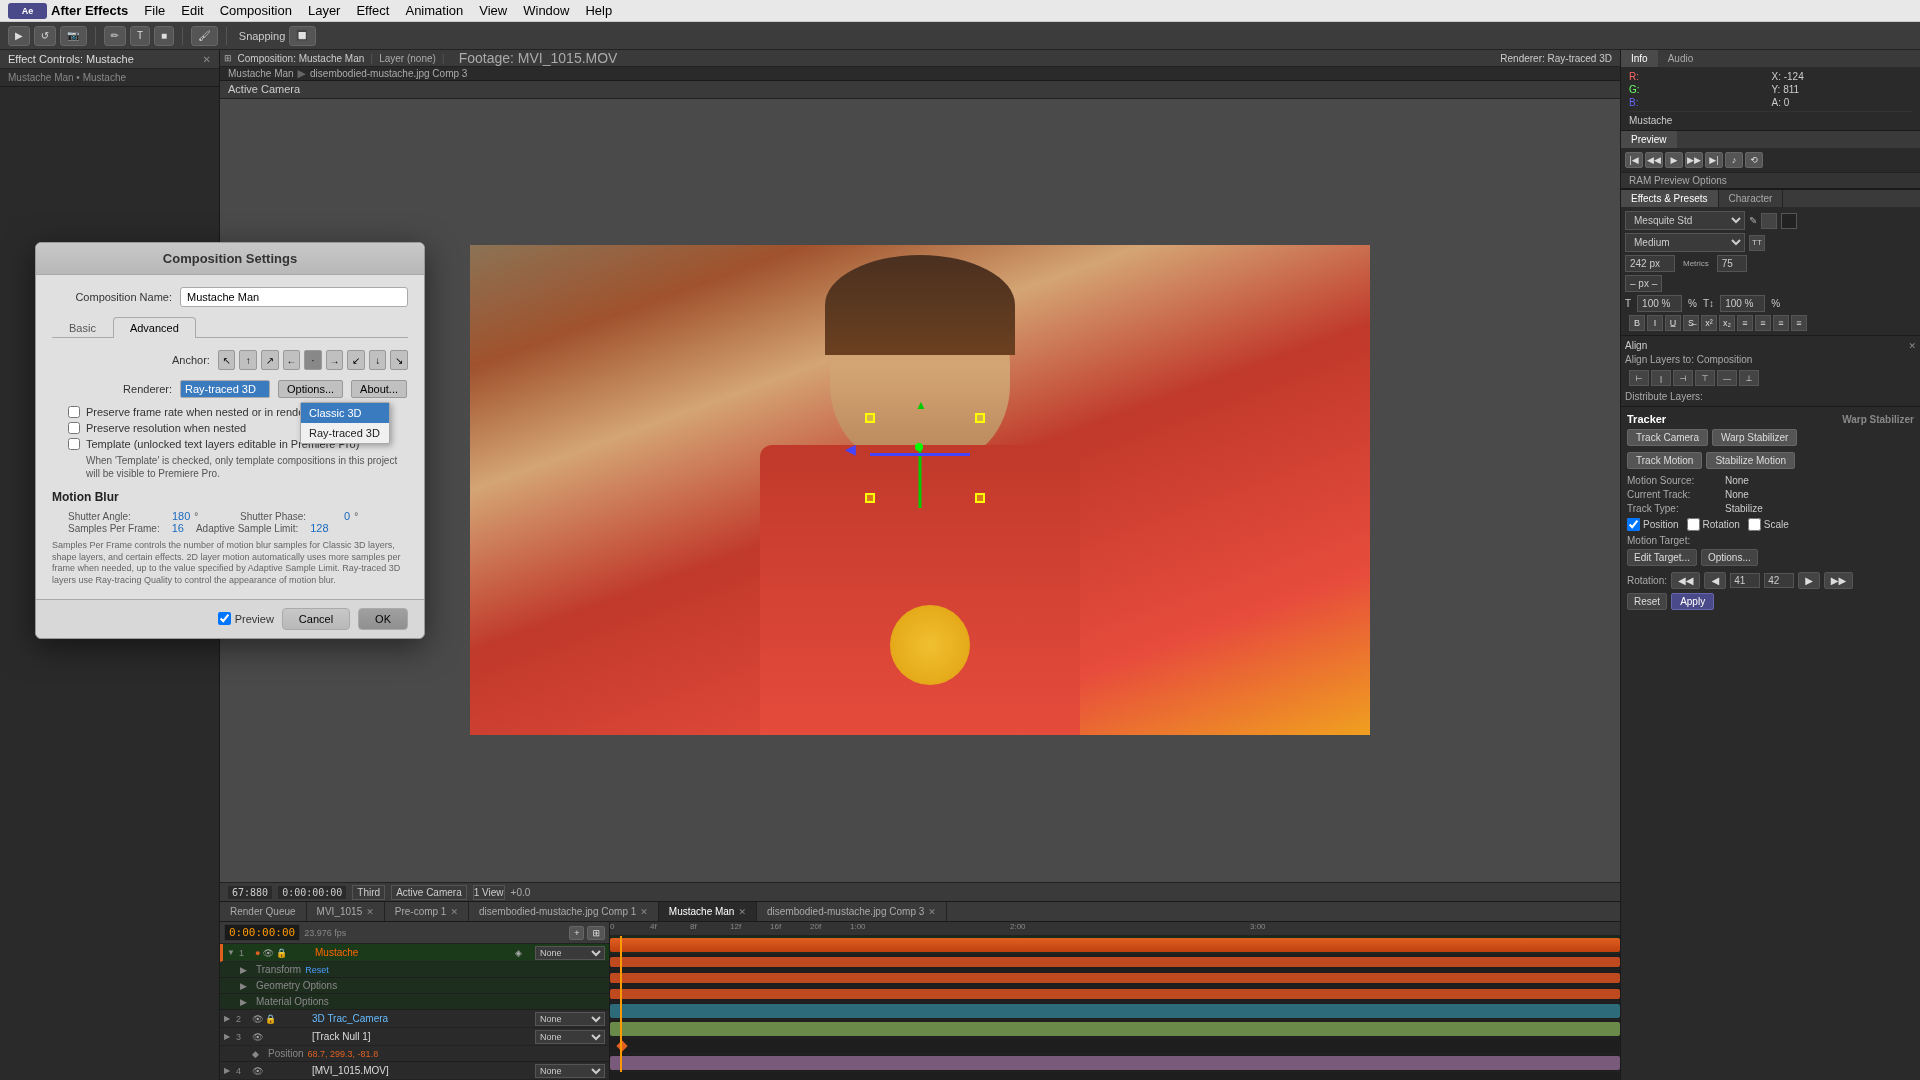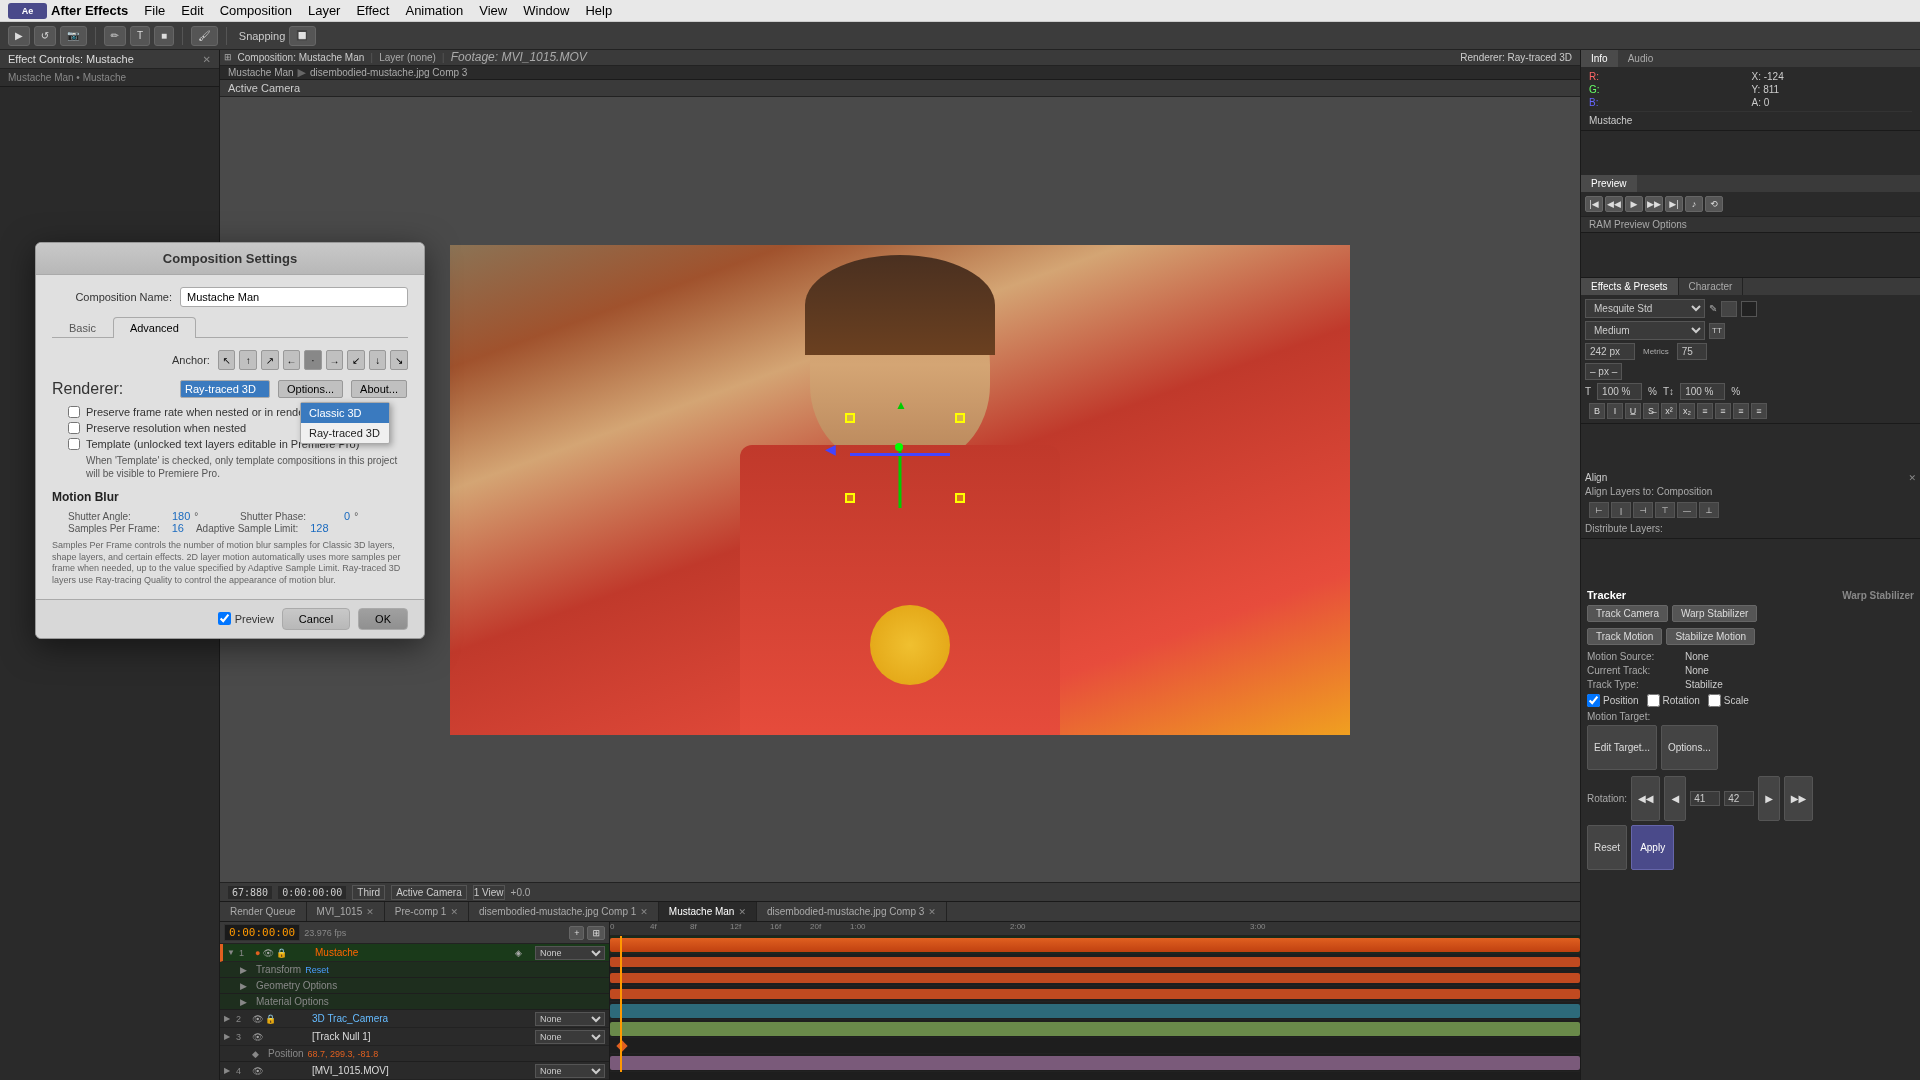--- a/index.html
+++ b/index.html
@@ -26,21 +26,21 @@
     .panel-title { font-size: 11px; color: #ddd; }
     .panel-subtitle { font-size: 10px; color: #aaa; }
 
     
     #center-area { flex: 1; display: flex; flex-direction: column; }
     #viewer-toolbar { height: 22px; background: #3a3a3a; display: flex; align-items: center; padding: 0 8px; gap: 6px; font-size: 10px; color: #ccc; border-bottom: 1px solid #222; }
     .viewer-label { color: #aaa; font-size: 10px; }
     #viewer-canvas { width: 100%; height: calc(100% - 22px); background: #4a4a4a; position: relative; display: flex; align-items: center; justify-content: center; overflow: hidden; }
 
     
-    #right-panel { width: 340px; background: #2a2a2a; border-left: 1px solid #1a1a1a; display: flex; flex-direction: column; overflow: hidden; gap: 44px; }
+    #right-panel { width: 300px; background: #2a2a2a; border-left: 1px solid #1a1a1a; display: flex; flex-direction: column; overflow: hidden; }
     .right-tabs { display: flex; background: #3a3a3a; }
     .right-tab { padding: 3px 10px; font-size: 10px; color: #aaa; cursor: pointer; }
     .right-tab.active { color: #fff; background: #4a4a4a; }
     .preview-controls { display: flex; align-items: center; gap: 2px; padding: 4px; }
     .prev-btn { background: #555; border: 1px solid #666; border-radius: 2px; color: #ddd; width: 18px; height: 16px; display: flex; align-items: center; justify-content: center; font-size: 9px; cursor: pointer; }
     .ram-preview-label { font-size: 10px; color: #aaa; padding: 2px 8px; background: #333; border-top: 1px solid #222; }
 
     
     .effects-panel { border-top: 1px solid #1a1a1a; }
     .effects-tabs { display: flex; background: #3a3a3a; }
@@ -54,21 +54,21 @@
     .align-row { display: flex; gap: 2px; padding: 2px 4px; }
     .align-btn { background: #444; border: 1px solid #555; color: #ddd; width: 20px; height: 16px; font-size: 8px; display: flex; align-items: center; justify-content: center; cursor: pointer; }
 
     
     .tracker-panel { padding: 6px; font-size: 10px; }
     .tracker-title { font-size: 11px; color: #fff; font-weight: bold; margin-bottom: 0; }
     .tracker-row { display: flex; align-items: center; gap: 8px; margin-bottom: 3px; }
     .tracker-label { color: #aaa; width: 90px; }
     .tracker-value { color: #ccc; }
     .tracker-btn { background: #555; border: 1px solid #666; border-radius: 2px; color: #ddd; padding: 2px 8px; font-size: 10px; cursor: pointer; }
-    .tracker-control-btn { background: #444; border: 1px solid #555; border-radius: 2px; color: #ddd; padding: 16px 6px; font-size: 10px; cursor: pointer; }
+    .tracker-control-btn { background: #444; border: 1px solid #555; border-radius: 2px; color: #ddd; padding: 2px 6px; font-size: 10px; cursor: pointer; }
     .tracker-num-input { background: #3a3a3a; border: 1px solid #555; color: #ccc; width: 30px; padding: 1px 3px; font-size: 10px; }
 
     
     #timeline-area { height: 210px; background: #2a2a2a; border-top: 1px solid #1a1a1a; position: relative; }
     #timeline-tabs { height: 20px; background: #3a3a3a; display: flex; align-items: center; border-bottom: 1px solid #1a1a1a; overflow-x: auto; }
     .timeline-tab { padding: 2px 10px; font-size: 10px; color: #aaa; cursor: pointer; border-right: 1px solid #222; white-space: nowrap; height: 100%; display: flex; align-items: center; gap: 4px; }
     .timeline-tab.active { background: #2a2a2a; color: #fff; }
     .timeline-close { color: #888; font-size: 9px; }
     #timeline-content { height: calc(100% - 20px); display: flex; }
     #layer-panel { width: 390px; background: #2a2a2a; border-right: 1px solid #1a1a1a; overflow: hidden; }
@@ -103,21 +103,21 @@
     .comp-name-row { display: flex; align-items: center; gap: 8px; margin-bottom: 10px; }
     .comp-name-label { width: 120px; text-align: right; font-size: 11px; color: #333; }
     .comp-name-input { flex: 1; padding: 3px 6px; border: 1px solid #aaa; border-radius: 3px; font-size: 11px; background: white; }
     .dialog-tabs { display: flex; margin-bottom: 12px; border-bottom: 1px solid #aaa; }
     .dialog-tab { padding: 4px 16px; font-size: 11px; cursor: pointer; color: #555; border: 1px solid transparent; border-bottom: none; margin-bottom: -1px; border-radius: 4px 4px 0 0; }
     .dialog-tab.active { background: #e0e0e0; border-color: #aaa; color: #000; }
     .anchor-row { display: flex; align-items: center; gap: 4px; margin-bottom: 10px; margin-left: 120px; }
     .anchor-btn { background: #c0c0c0; border: 1px solid #999; border-radius: 2px; width: 20px; height: 20px; display: flex; align-items: center; justify-content: center; cursor: pointer; font-size: 10px; }
     .anchor-label { font-size: 11px; color: #333; margin-right: 4px; }
     .renderer-row { display: flex; align-items: center; gap: 8px; margin-bottom: 8px; position: relative; }
-    .renderer-label { width: 120px; font-size: 16px; color: #333; }
+    .renderer-label { width: 120px; text-align: right; font-size: 11px; color: #333; }
     .renderer-select { width: 90px; padding: 2px 4px; border: 1px solid #aaa; border-radius: 2px; font-size: 11px; background: #3a7abf; color: white; cursor: pointer; appearance: none; }
     .renderer-option-btn { background: #c0c0c0; border: 1px solid #999; border-radius: 2px; padding: 2px 8px; font-size: 11px; cursor: pointer; }
     
     .renderer-dropdown { position: absolute; top: 22px; left: 120px; width: 90px; background: #f0f0f0; border: 1px solid #aaa; border-radius: 2px; z-index: 100; box-shadow: 2px 2px 6px rgba(0,0,0,0.3); }
     .renderer-dropdown-item { padding: 4px 8px; font-size: 11px; cursor: pointer; }
     .renderer-dropdown-item.selected { background: #3a7abf; color: white; }
     .checkbox-row { display: flex; align-items: center; gap: 6px; margin-bottom: 4px; margin-left: 16px; font-size: 11px; color: #333; }
     .dialog-checkbox { width: 12px; height: 12px; }
     .template-warning { font-size: 10px; color: #555; margin-left: 34px; margin-bottom: 8px; line-height: 1.3; }
     .section-title { font-size: 12px; font-weight: bold; color: #222; margin: 10px 0 6px 0; }
@@ -188,21 +188,21 @@
   </div>
 
   <div id="center-area">
 
     <div style="height:20px;background:#3a3a3a;display:flex;align-items:center;border-bottom:1px solid #222;padding-left:4px;">
       <span style="color:#aaa;font-size:9px;">⊞</span>
       <span style="color:#ccc;font-size:10px;padding:0 6px;">Composition: Mustache Man</span>
       <span style="color:#555;">|</span>
       <span style="color:#aaa;font-size:10px;padding:0 6px;">Layer (none)</span>
       <span style="color:#555;">|</span>
-      <span style="color:#aaa;font-size:12px;padding:0 6px;font-style:italic;">Footage: MVI_1015.MOV</span>
+      <span style="color:#aaa;font-size:14px;padding:0 14px;">Footage: MVI_1015.MOV</span>
       <span style="margin-left:auto;color:#ccc;font-size:10px;padding-right:8px;">Renderer: Ray-traced 3D</span>
     </div>
 
     <div style="height:18px;background:#2a2a2a;display:flex;align-items:center;padding:0 8px;gap:4px;border-bottom:1px solid #1a1a1a;">
       <span style="color:#aaa;font-size:10px;cursor:pointer;">Mustache Man</span>
       <span style="color:#666;">▶</span>
       <span style="color:#aaa;font-size:10px;cursor:pointer;">disembodied-mustache.jpg Comp 3</span>
     </div>
 
     <div id="viewer-toolbar">

